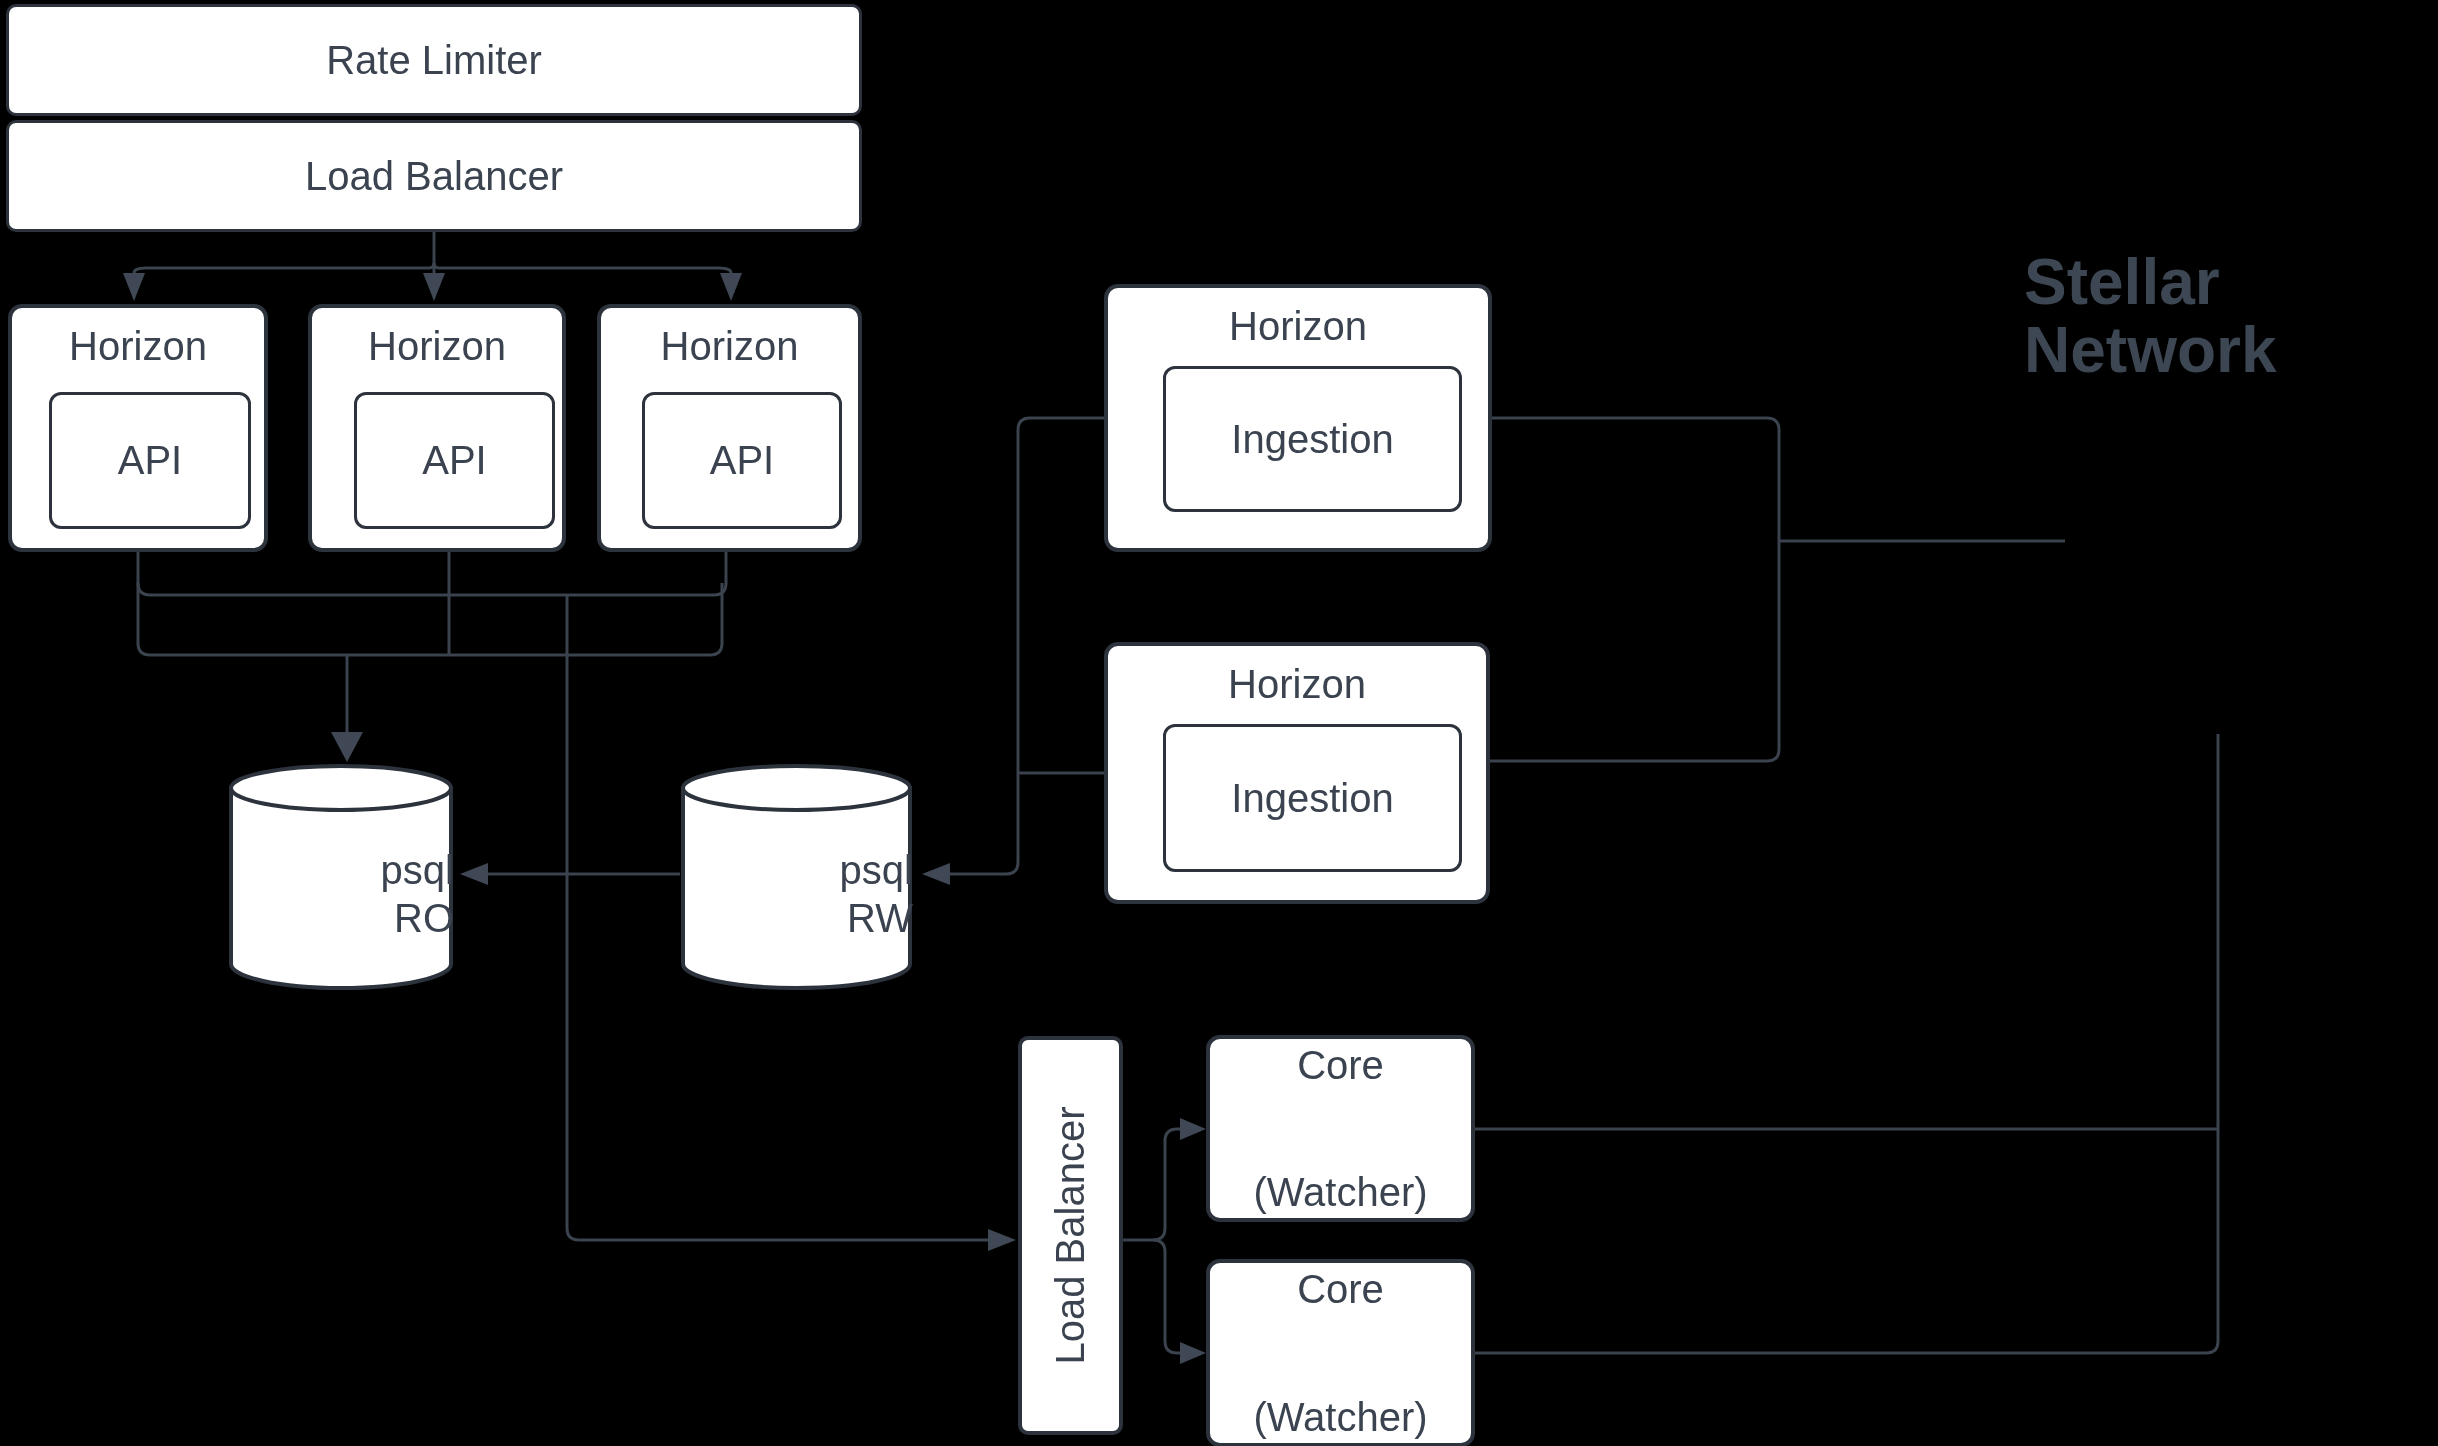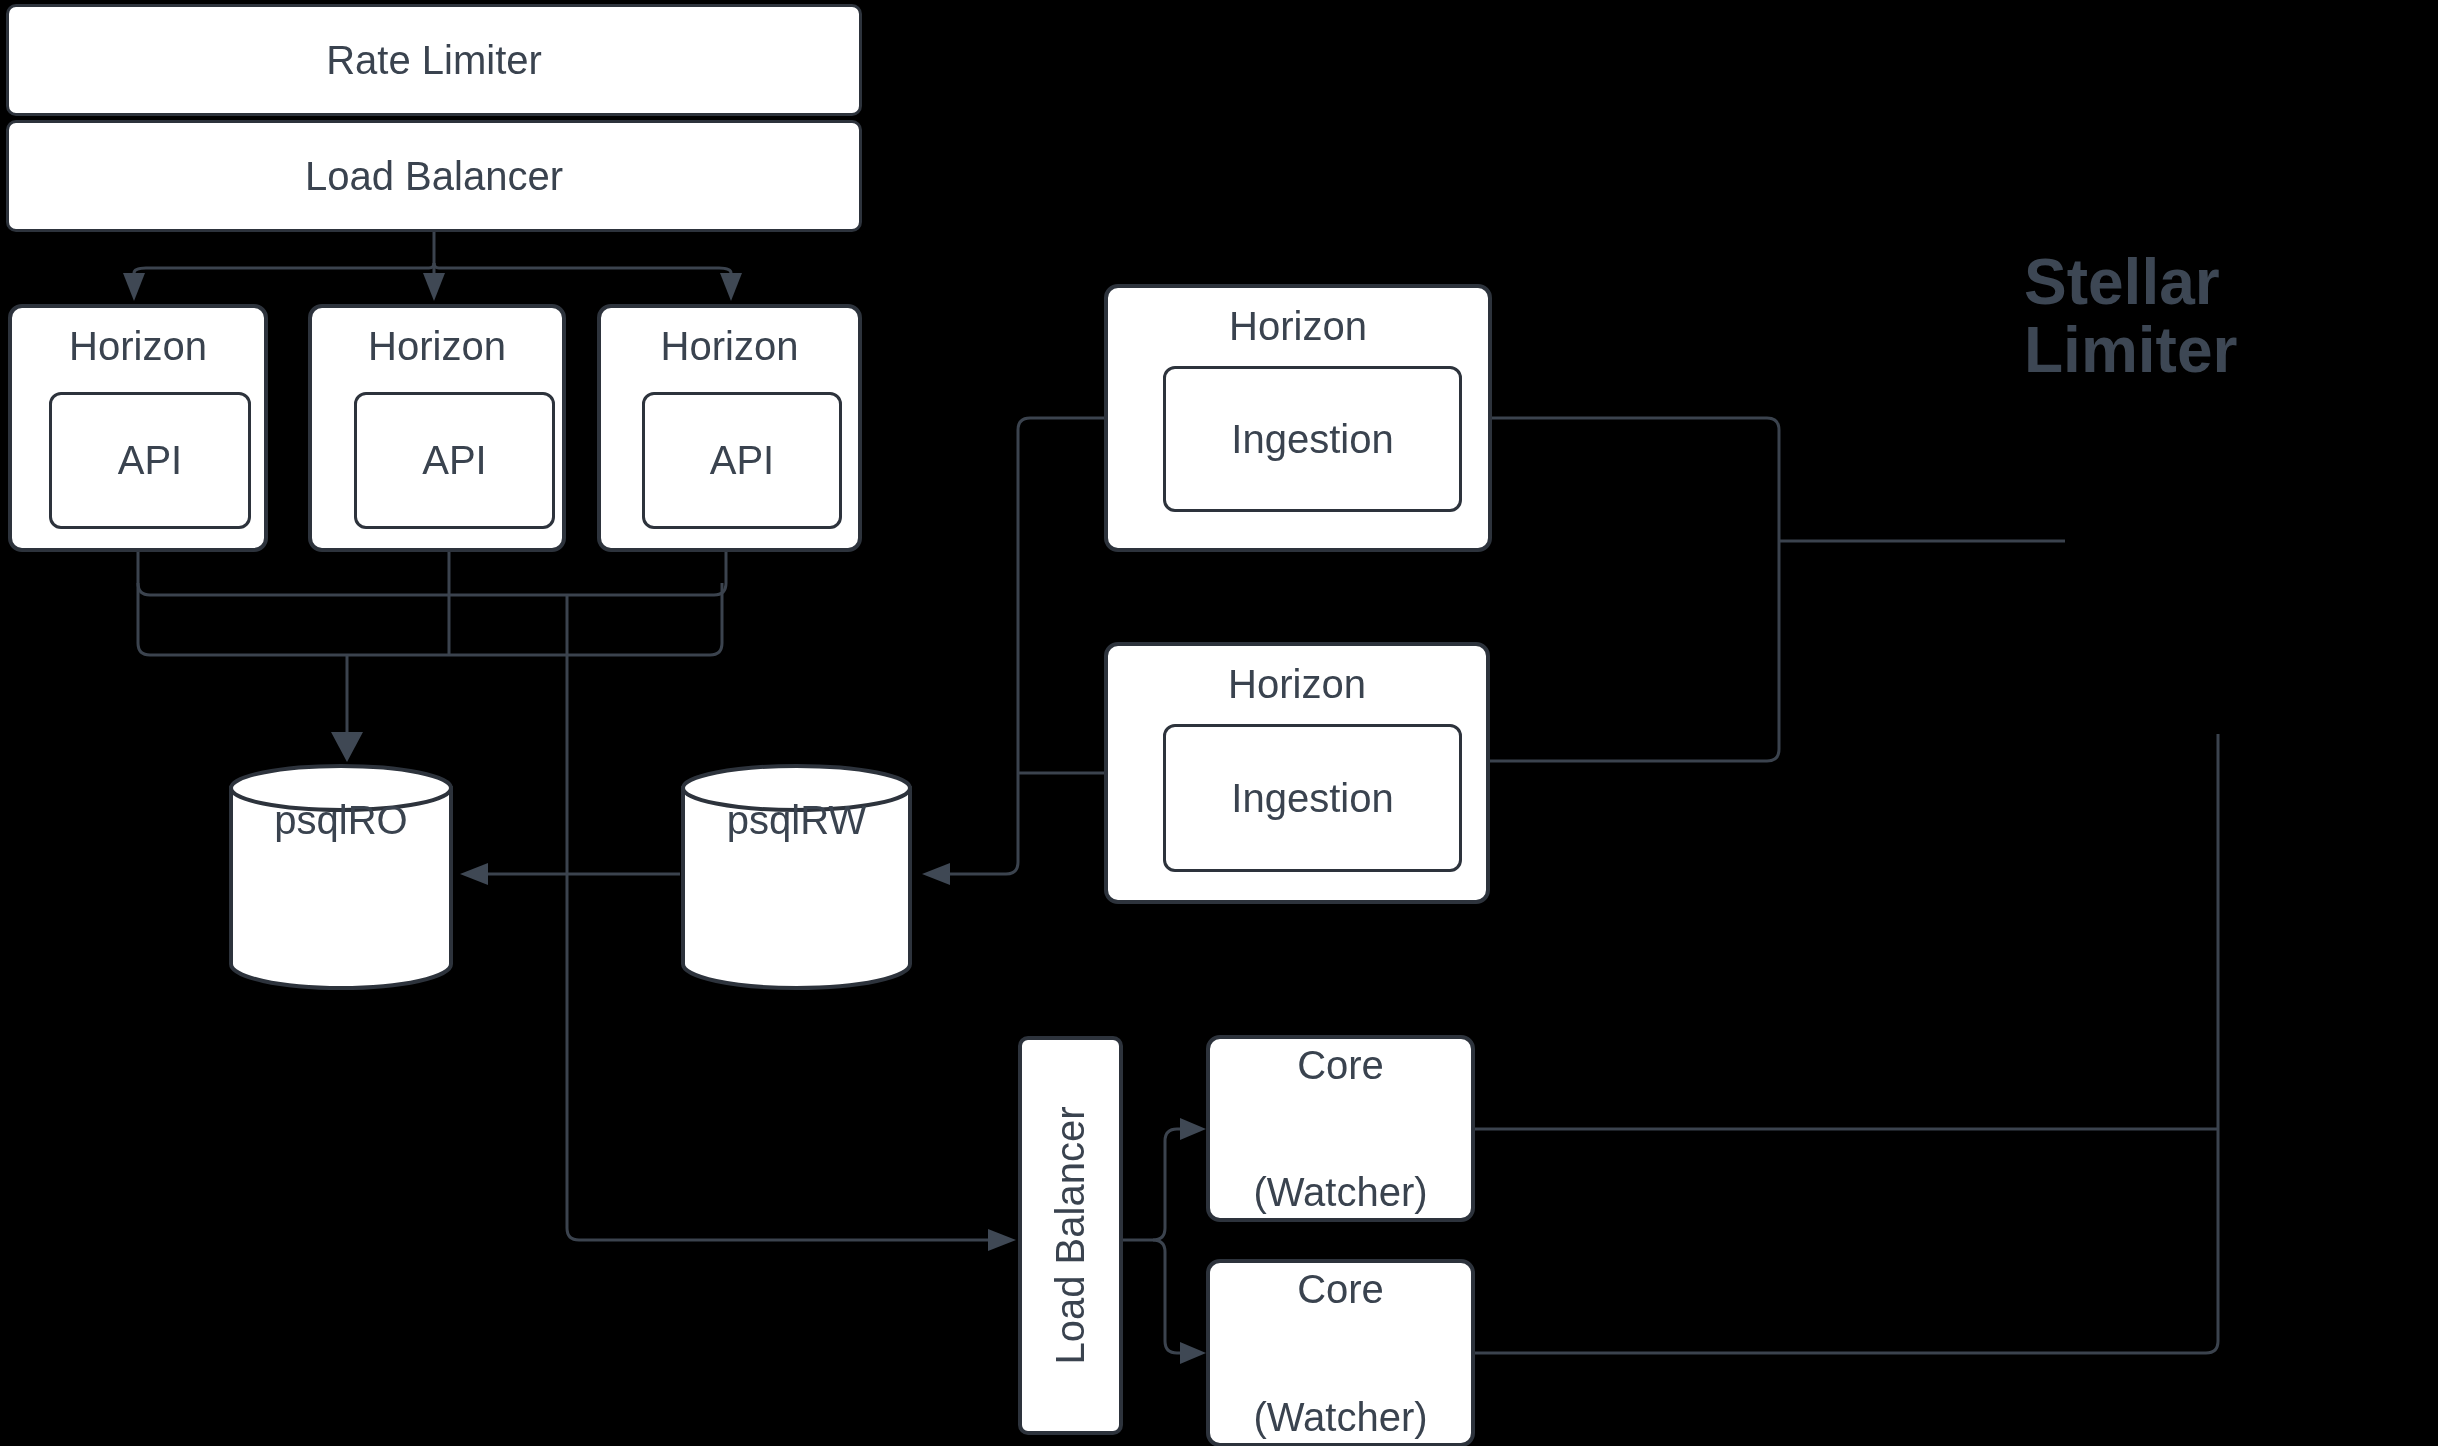--- a/index.html
+++ b/index.html
@@ -26,21 +26,21 @@
     position:absolute; box-sizing:border-box;
     background:var(--box-fill,#ffffff);
     border:3px solid var(--box-border,#2d333c);
     border-radius:12px;
     display:flex; align-items:center; justify-content:center; font-size:40px;
   }
   .cyl { position:absolute; }
   .cyl svg { position:absolute; left:0; top:0; }
   .cyl .clabel {
     position:absolute; left:0; right:0; top:34px; bottom:0;
-    display:flex; flex-direction:row; align-items:flex-start; justify-content:center;
+    display:flex; flex-direction:column; align-items:flex-end; justify-content:center;
     font-size:40px; line-height:48px;
   }
   .cyl .cshape path, .cyl .cshape ellipse { fill:var(--box-fill,#ffffff); stroke:var(--box-border,#2d333c); stroke-width:4; }
   .stack { display:flex; flex-direction:column; align-items:center; justify-content:space-between; font-size:40px; line-height:52px; }
   .lbv { display:flex; align-items:center; justify-content:center; }
   .lbv span { transform:rotate(-90deg); white-space:nowrap; font-size:40px; }
   .net-label {
     position:absolute; left:2024px; top:248px; width:384px;
     font-weight:bold; font-size:64px; line-height:68px;
     color:var(--network-label,#3d4754);
@@ -160,16 +160,16 @@
     <span>Core</span>
     <span>(Watcher)</span>
   </div>
   <div class="node stack" style="left:1206px; top:1259px; width:269px; height:188px;">
     <span>Core</span>
     <span>(Watcher)</span>
   </div>
 
   <div class="net-label">
     <div>Stellar</div>
-    <div>Limiter</div>
+    <div>Network</div>
   </div>
 
 </div>
 
 </body></html>

